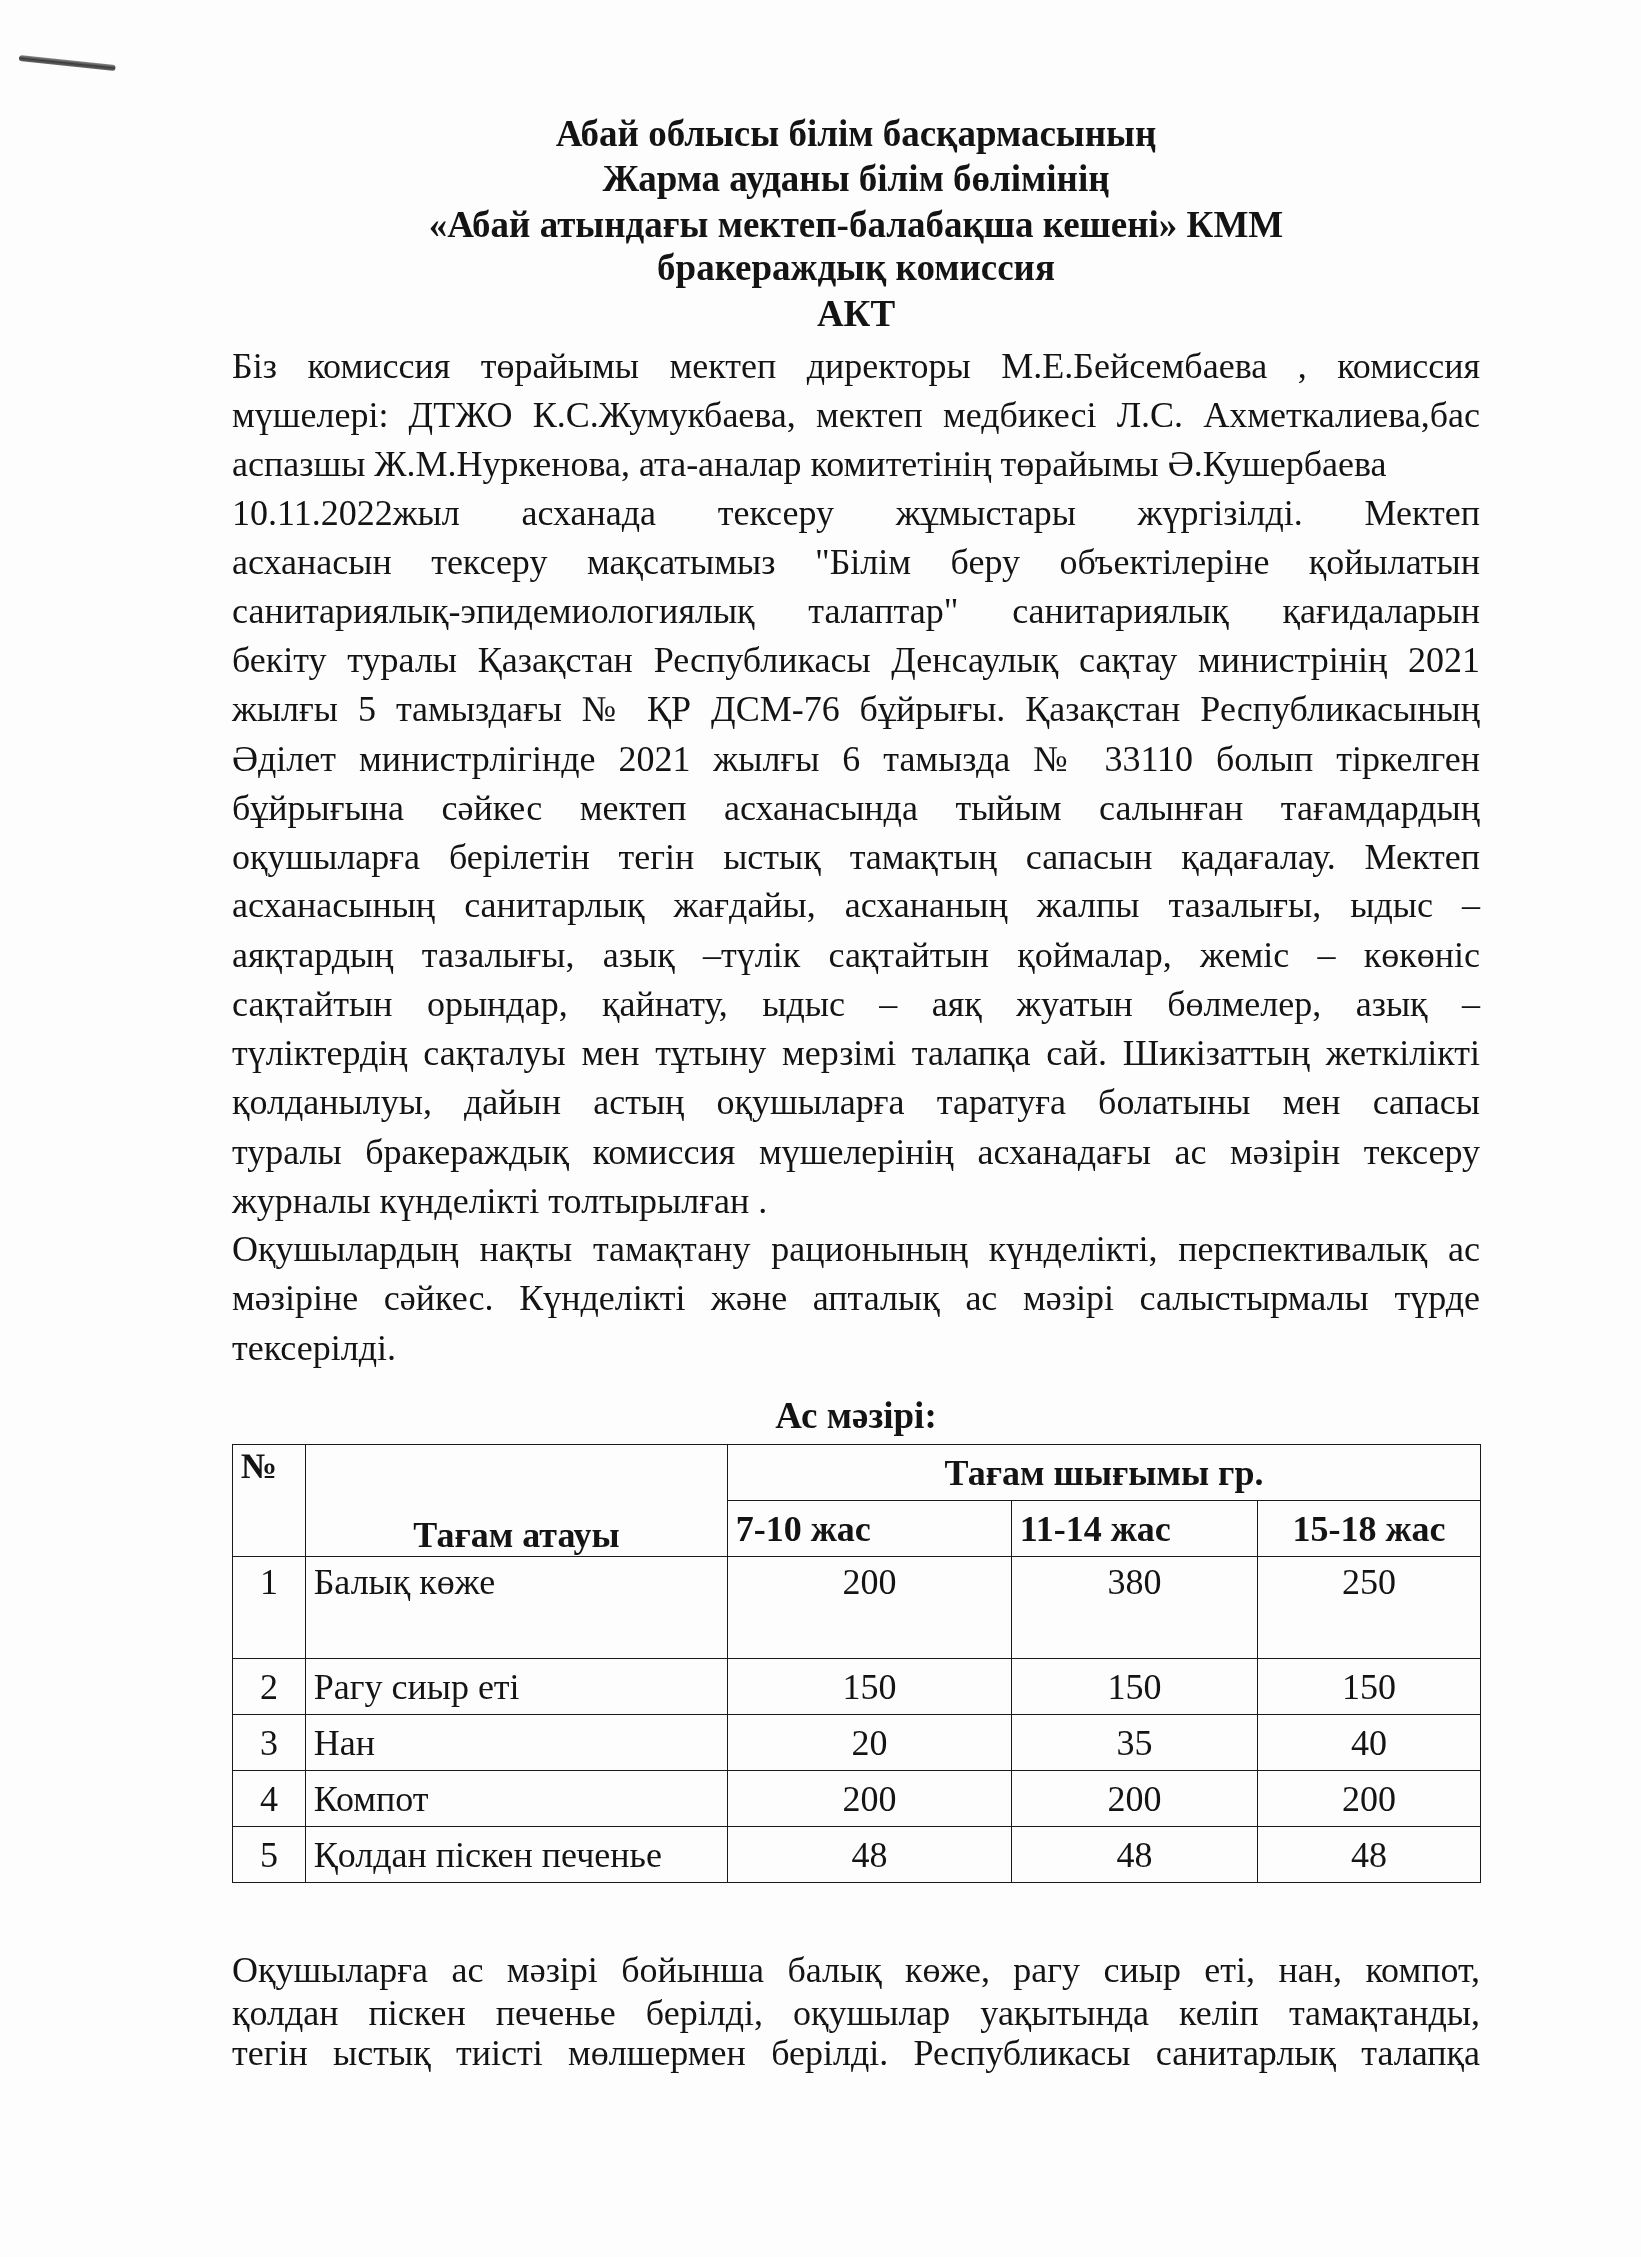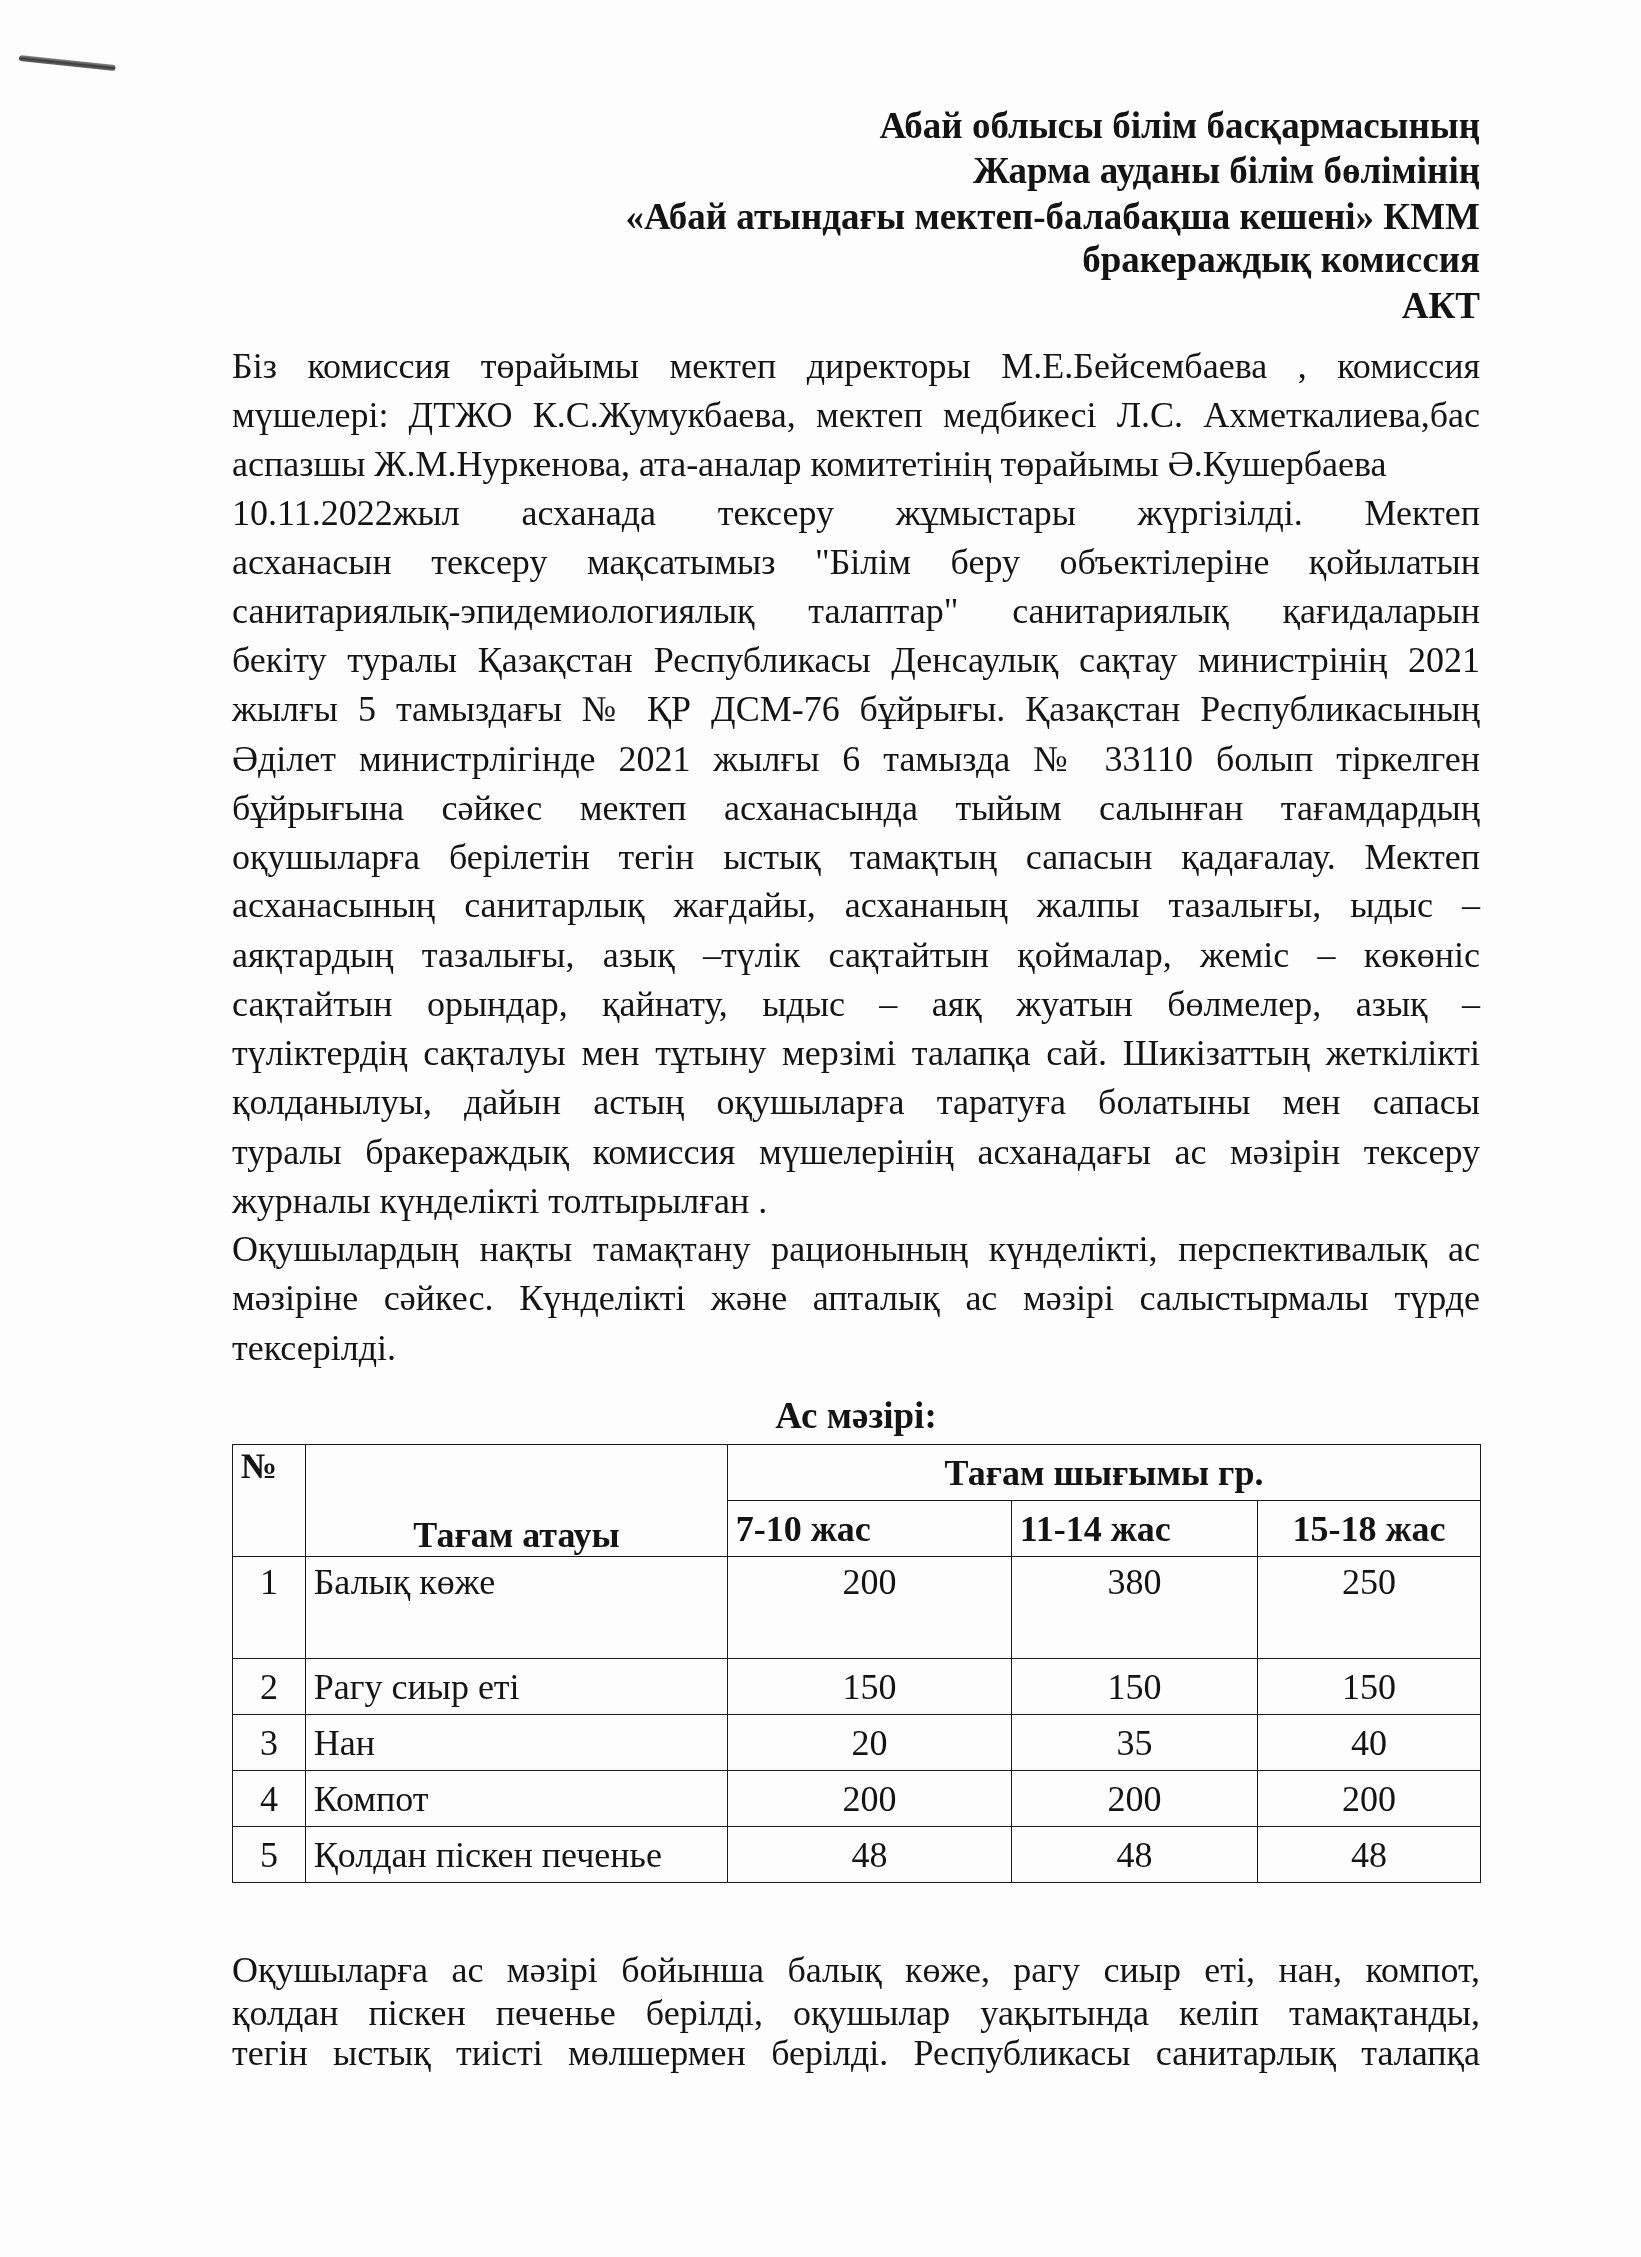--- a/index.html
+++ b/index.html
@@ -7,22 +7,22 @@
     width: 1641px; height: 2257px; position: relative; overflow: hidden;
     background: #fdfdfd; color: #141414;
     font-family: "Liberation Serif", "DejaVu Serif", serif;
   }
   .staple {
     position: absolute; left: 19.3px; top: 55px; width: 97px; height: 5.8px;
     background: linear-gradient(#8a8a8a, #3c3c3c 50%, #6a6a6a);
     transform: rotate(6deg); transform-origin: left center; border-radius: 2.9px;
   }
   .title-line {
-    position: absolute; left: 232px; width: 1248px; text-align: right;
-    font-weight: bold; font-size: 37px; line-height: 44px; white-space: nowrap;
+    position: absolute; left: 232px; width: 1248px; text-align: center;
+    font-weight: bold; font-size: 37px; line-height: 44px; white-space: nowrap; margin-top: 8px;
   }
   .body-line {
     position: absolute; left: 232px; width: 1248px; font-size: 36px; line-height: 44px;
     white-space: nowrap; text-align: justify; text-align-last: justify;
   }
   .body-line.last { text-align-last: left; }
   .caption {
     position: absolute; left: 232px; width: 1248px; text-align: center;
     font-weight: bold; font-size: 37px; line-height: 44px;
   }

